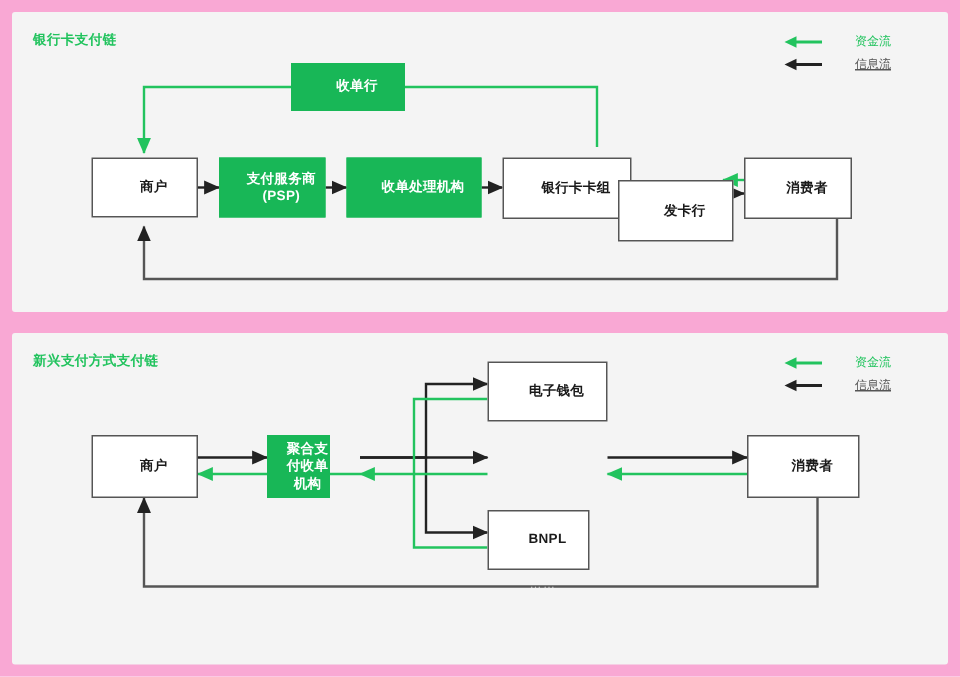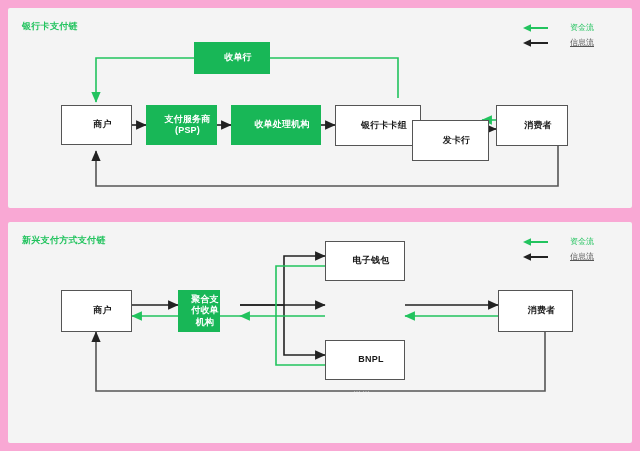--- a/index.html
+++ b/index.html
@@ -250,21 +250,21 @@
         <span>聚合支付收单</span><br>
         <span>机构</span>
       </span>
     </div>
 
     <div class="node-box white" style="left:317px; top:19px; width:80px; height:40px;">
       <span>电子钱包</span>
     </div>
 
 
-    <div class="node-box white" style="left:317px; top:118px; width:80px; height:40px;">
+    <div class="node-box white" style="left:317px; top:118px; width:68px; height:40px;">
       <span>BNPL</span>
     </div>
 
     <div class="node-box white" style="left:490px; top:68px; width:75px; height:42px;">
       <span>消费者</span>
     </div>
 
     <div class="ellipsis-note" style="left:345px; top:163px;">……</div>
   </div>
 

